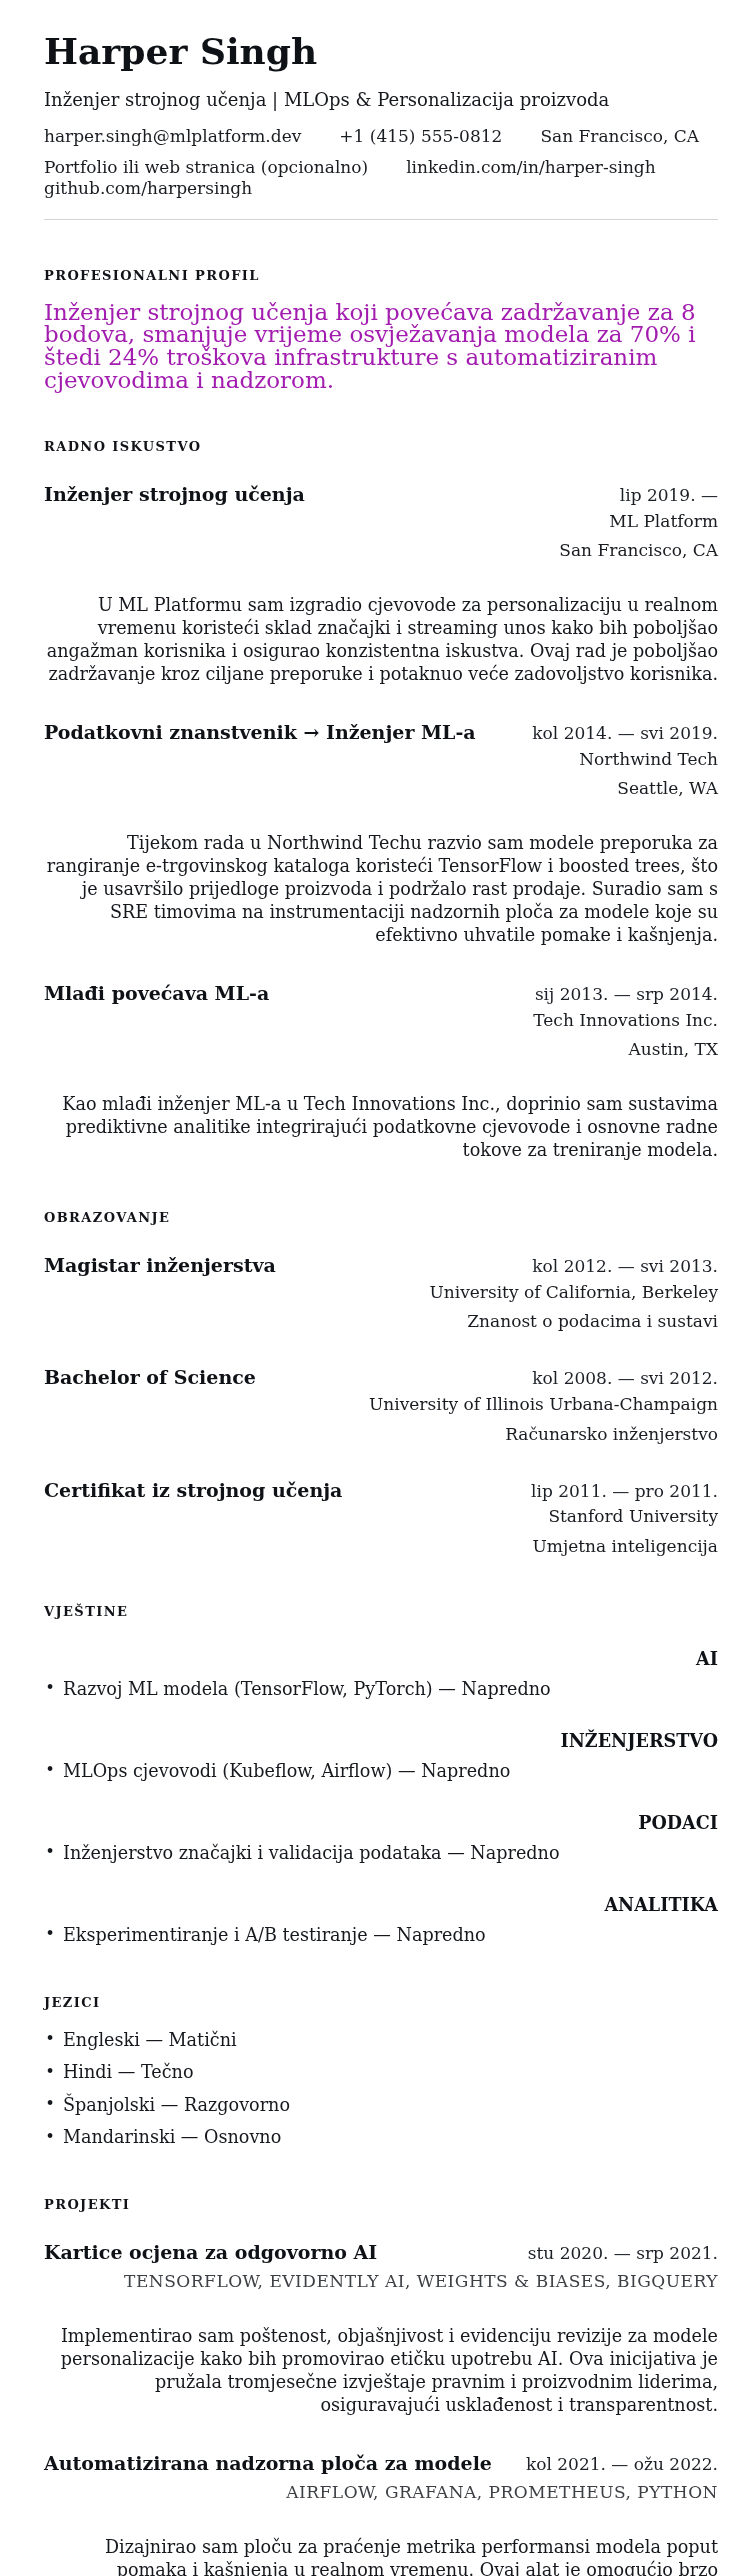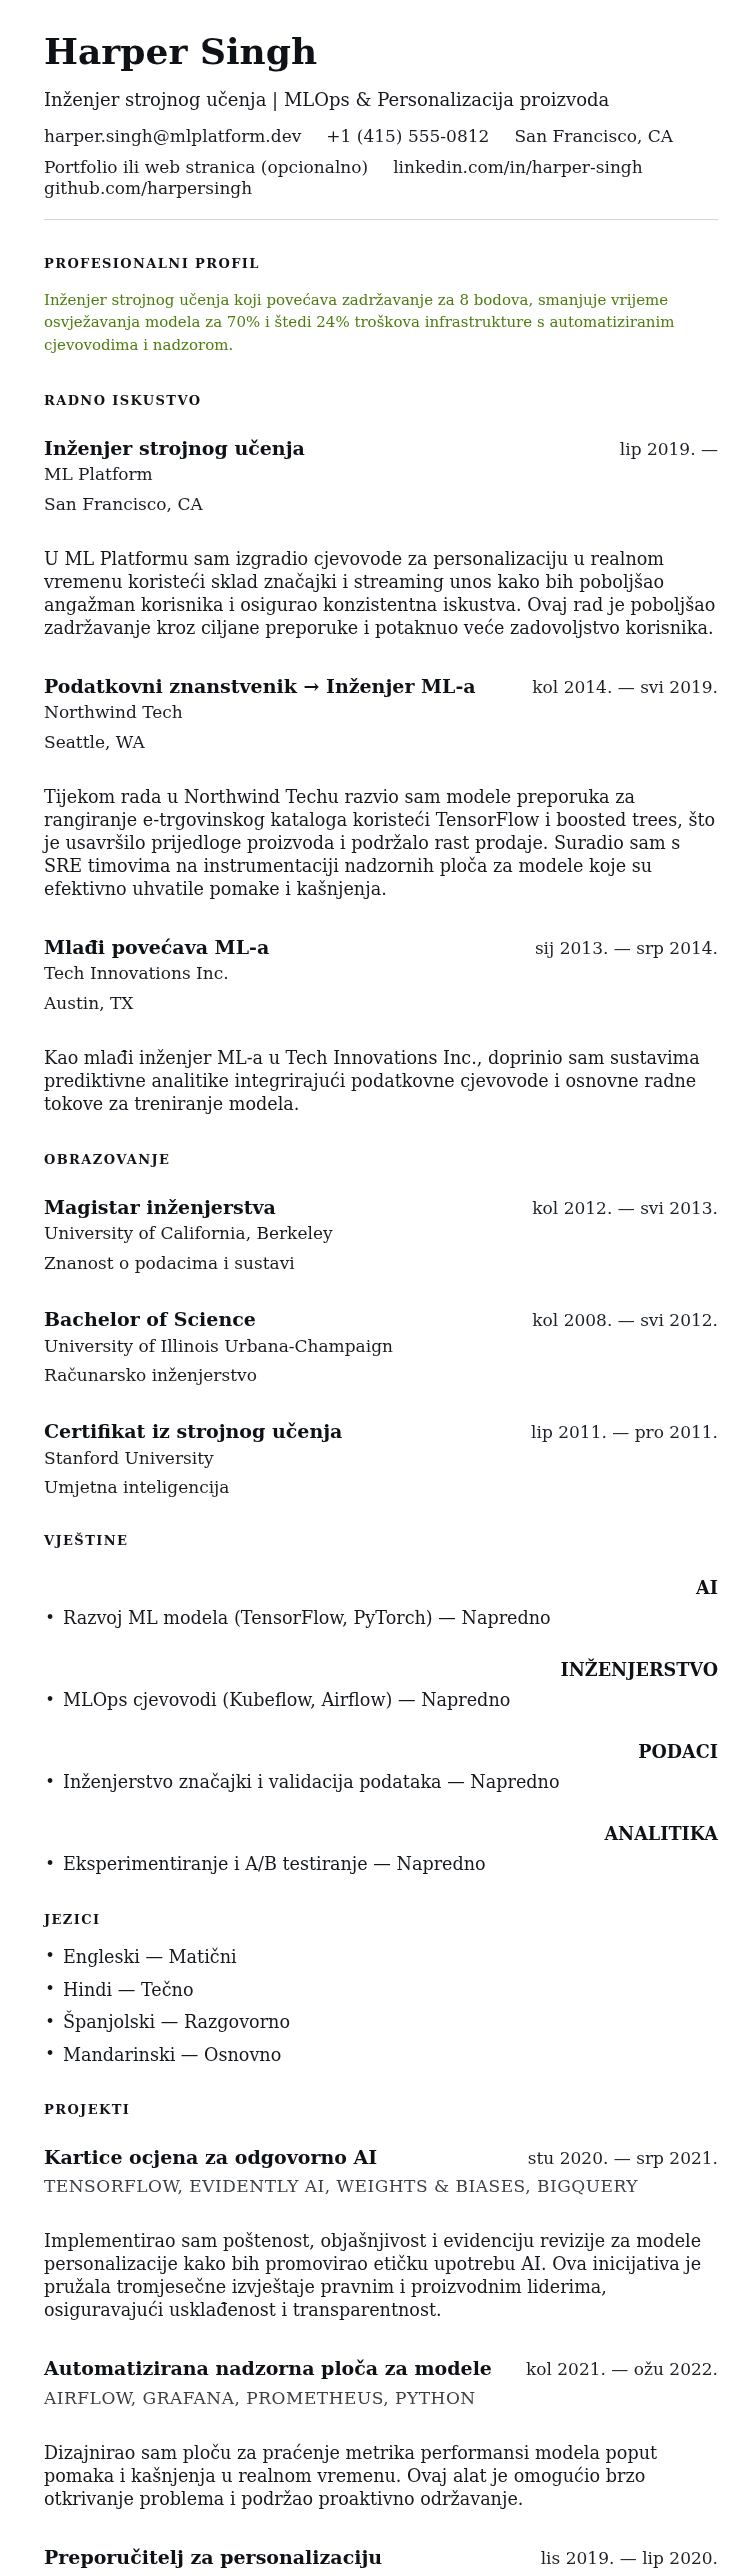--- a/index.html
+++ b/index.html
@@ -29,50 +29,50 @@
   }
   .subtitle {
     font-size: 18px;
     line-height: 1.3;
     margin-top: 16.3px;
     color: #15181d;
   }
   .contact-row {
     display: flex;
     flex-wrap: wrap;
-    column-gap: 25px;
+    column-gap: 38px;
     font-size: 17px;
     line-height: 1.25;
     margin-top: 9.4px;
     color: #191c21;
   }
   .contact-row.first { margin-top: 15px; }
   .header-rule {
     border: 0;
     border-top: 1.9px solid #d4d4d8;
     margin: 20px 0 0 0;
   }
 
   
   .section-heading {
     font-size: 13px;
     font-weight: 700;
     letter-spacing: 1.4px;
     color: #111318;
-    margin-top: 36px;
+    margin-top: 48px;
   }
   .profile-text {
-    font-size: 15px;
+    font-size: 23px;
     line-height: 22.6px;
     margin-top: 17.6px;
-    color: #4d7c0f;
-  }
-
-  
-  .entry { margin-top: 29px; }
+    color: #a21caf;
+  }
+
+  
+  .entry { margin-top: 29px; text-align: right; }
   .entry.gap-lg { margin-top: 35px; }
   .entry-head {
     display: flex;
     justify-content: space-between;
     align-items: baseline;
   }
   .entry-title {
     font-size: 19px;
     font-weight: 700;
     color: #0e1116;

